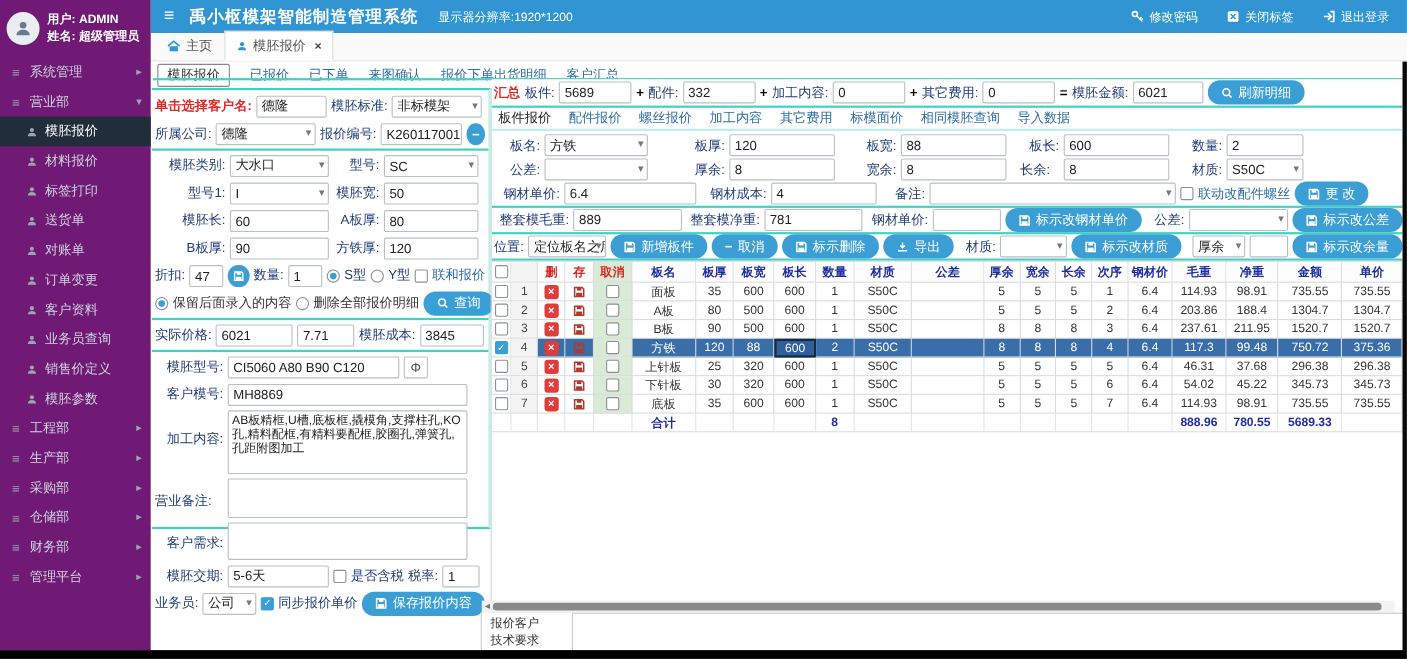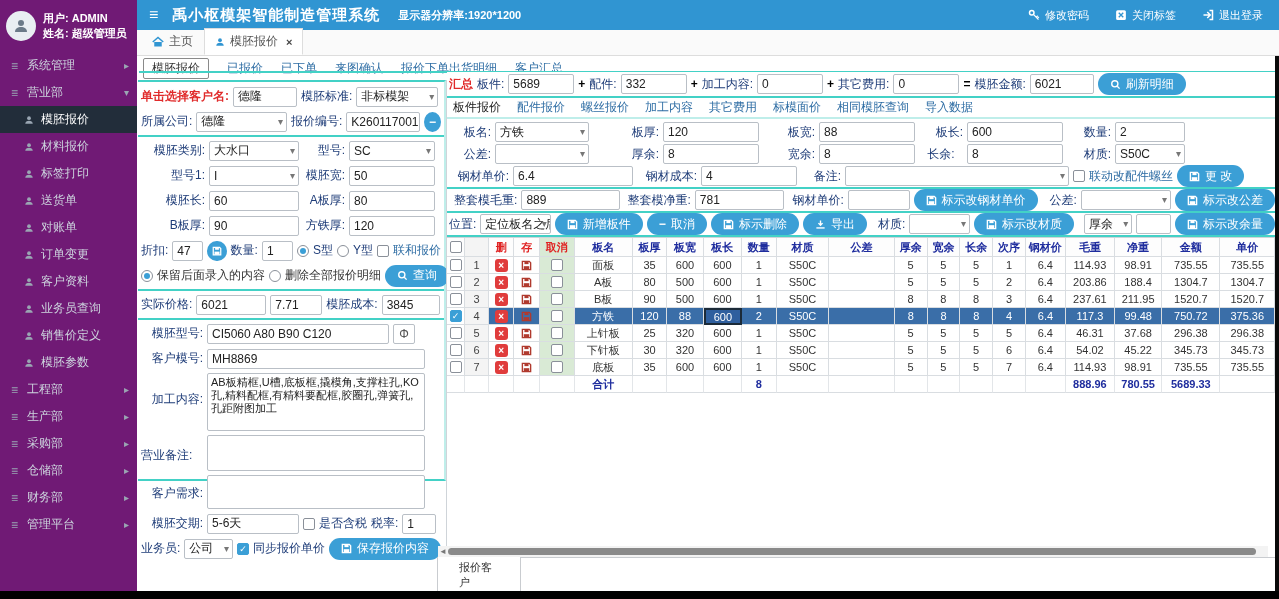--- a/index.html
+++ b/index.html
@@ -17,21 +17,21 @@
   .sb-item.active { background:#222d3a; color:#fff; }
   .sb-ico { width:13px; text-align:center; color:#9aa6b3; font-size:12px; }
   .sb-ico svg { vertical-align:-1px; }
   .sb-label { flex:1; white-space:nowrap; }
   .sb-arrow { font-size:10px; color:#9aa6b3; }
 
   
   .topbar { left:137px; top:0; width:1142px; height:30px; background:#3095d2; color:#fff; display:flex; align-items:center; }
   .hamburger { margin:0 14px 0 12px; font-size:16px; cursor:pointer; }
   .app-title { font-size:15px; font-weight:bold; letter-spacing:1px; }
-  .resolution { font-size:11px; margin-left:18px;font-weight:bold; }
+  .resolution { font-size:11px; margin-left:18px; }
   .topbar-right { margin-left:auto; display:flex; align-items:center; gap:26px; padding-right:16px; font-size:11px; }
   .top-action { display:flex; align-items:center; gap:5px; cursor:pointer; }
 
   
   .tabbar { left:137px; top:30px; width:1142px; height:26px; background:#fafafa; border-bottom:1px solid #ddd; display:flex; align-items:flex-end; padding-left:4px; }
   .wtab { display:flex; align-items:center; gap:5px; padding:4px 10px; font-size:12px; color:#555; border:1px solid transparent; cursor:pointer; }
   .wtab.active { background:#fff; border:1px solid #ddd; border-bottom-color:#fff; }
   .wtab .tic { color:#3095d2; }
   .wtab .closex { color:#444; font-weight:bold; margin-left:3px; font-size:11px; cursor:pointer; }
 
@@ -88,21 +88,21 @@
   .grow.selrow .gcell.numcell { background:#f4f4f4; color:#444; }
   .grow.selrow .gcell.cancelcell { background:#d9ead5; }
   .grow.selrow .gcell.focuscell { background:#2f5f9e; border:2px solid #1b2a38; }
   .grow.totrow .gcell { font-weight:bold; color:#1f2d9e; border-right-color:#e3e6e9; }
 
   
   .hscroll { left:438px; top:546px; width:830px; height:11px; background:#f3f3f3; display:flex; align-items:center; }
   .hs-arrow { color:#777; font-size:8px; width:10px; text-align:center; }
   .hs-thumb { height:7px; background:#8a8a8a; border-radius:4px; flex:1; margin-right:12px; }
   .foot-line { left:437px; top:557px; width:840px; height:1px; background:#c9ccd0; }
-  .foot-box { left:437px; top:557px; width:84px; height:35px; border:1px solid #c9ccd0; border-top:none; padding:3px 21px; color:#333; font-size:11px; line-height:15px; background:#fff; }
+  .foot-box { left:437px; top:557px; width:84px; height:35px; border:1px solid #c9ccd0; border-top:none; padding:3px 8px; color:#333; font-size:11px; line-height:15px; background:#fff; }
   .edge-bottom { left:0; top:591px; width:1279px; height:8px; background:#000; }
   .edge-right { left:1275px; top:56px; width:4px; height:535px; background:#0a0a0a; }
   .vdivider { left:446px; top:80px; width:1px; height:466px; background:#cfd4d9; }
 
   .minus-circle { width:20px; height:20px; border-radius:50%; background:#3b9fd6; color:#fff; display:inline-flex; align-items:center; justify-content:center; font-weight:bold; cursor:pointer; }
   .phi-btn { width:22px; height:20px; border:1px solid #b9bfc6; border-radius:2px; background:#fff; color:#555; display:inline-flex; align-items:center; justify-content:center; cursor:pointer; }
 </style>
 </head>
 <body>
 
@@ -392,21 +392,21 @@
   <div class="lp-row">
     <span class="lbl">实际价格:</span>
     <span class="inp" style="width:70px">6021</span>
     <span class="inp" style="width:52px">7.71</span>
     <span class="lbl">模胚成本:</span>
     <span class="inp" style="width:58px">3845</span>
   </div>
   <div class="lp-div"></div>
   <div class="lp-row">
     <span class="lbl" style="width:62px;text-align:right">模胚型号:</span>
-    <span class="inp" style="width:182px">CI5060 A80 B90 C120</span>
+    <span class="inp" style="width:156px">CI5060 A80 B90 C120</span>
     <span class="phi-btn">Φ</span>
   </div>
   <div class="lp-row">
     <span class="lbl" style="width:62px;text-align:right">客户模号:</span>
     <span class="inp" style="width:218px">MH8869</span>
   </div>
   <div class="lp-row tall">
     <span class="lbl" style="width:62px;text-align:right;margin-top:18px">加工内容:</span>
     <span class="ta" style="width:218px;height:58px">AB板精框,U槽,底板框,撬模角,支撑柱孔,KO孔,精料配框,有精料要配框,胶圈孔,弹簧孔,孔距附图加工</span>
   </div>

